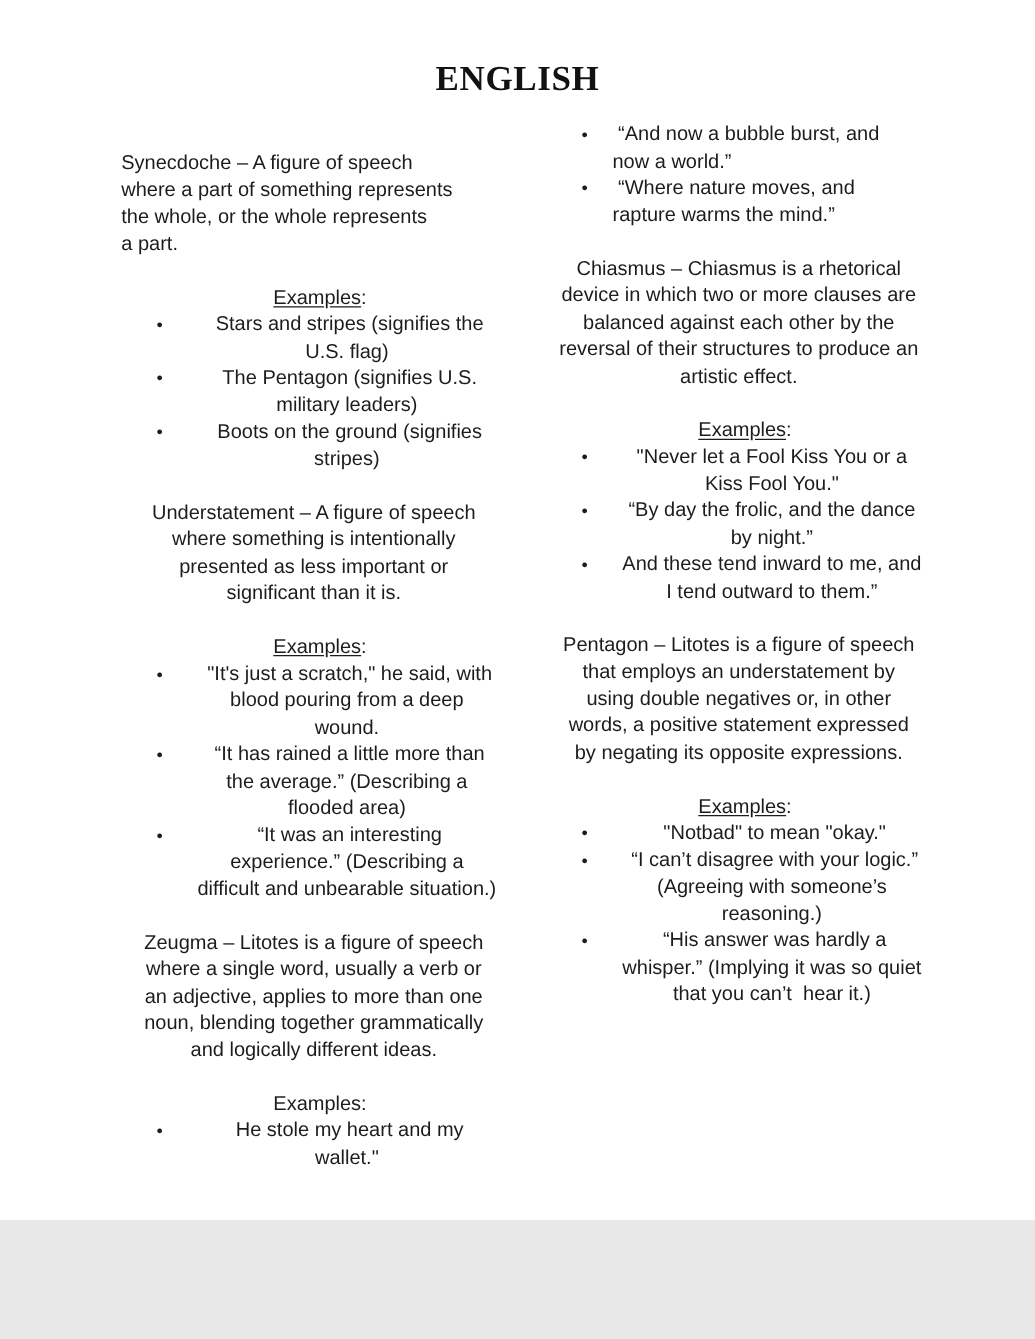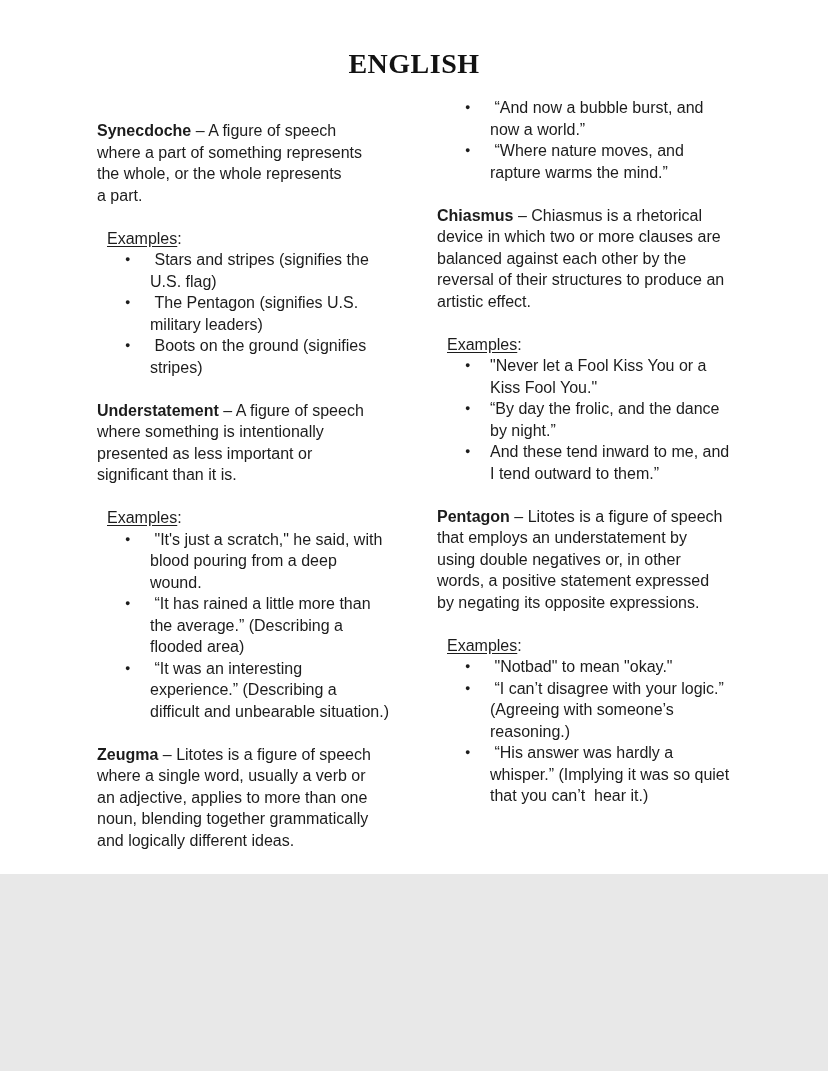--- a/index.html
+++ b/index.html
@@ -1,32 +1,32 @@
 <!DOCTYPE html>
 <html><head>
 <meta charset="utf-8">
 <style>
   html,body{margin:0;padding:0;background:#e8e8e8;}
   .page{
-    width:828px;height:874px;background:#ffffff;margin:0 auto;
+    width:828px;height:976px;background:#ffffff;margin:0 auto;
     box-sizing:border-box;padding-top:49px;overflow:hidden;
     font-family:"Liberation Sans","DejaVu Sans",sans-serif;
     font-size:16px;line-height:21.5px;color:#1c1c1c;
   }
   .title{
     font-family:"Liberation Serif","DejaVu Serif",serif;
     font-weight:700;font-size:28px;line-height:30px;
     text-align:center;color:#121212;letter-spacing:.5px;
   }
   .columns{display:flex;margin:18px 0 0 97px;}
   .col{width:308px;}
   .col-left{margin-right:32px;padding-top:23px;}
-  .block + .block{margin-top:21.5px;}
+  .block + .block{margin-top:21.5px;text-align:center;}
   .definition{margin:0;}
-  .def-term{font-weight:700;}
+  .def-term{font-weight:400;}
   .def-body{white-space:pre-wrap;}
   .ex-heading{margin-left:10px;}
   .u{text-decoration:underline;text-underline-offset:2px;}
   ul.blist{list-style:none;margin:0;padding:0;}
   ul.blist li{position:relative;padding-left:53px;}
   .bullet{
     position:absolute;left:28px;top:0;
     font-size:9px;line-height:21.5px;color:#1c1c1c;
   }
   .li-text{white-space:pre-wrap;}

